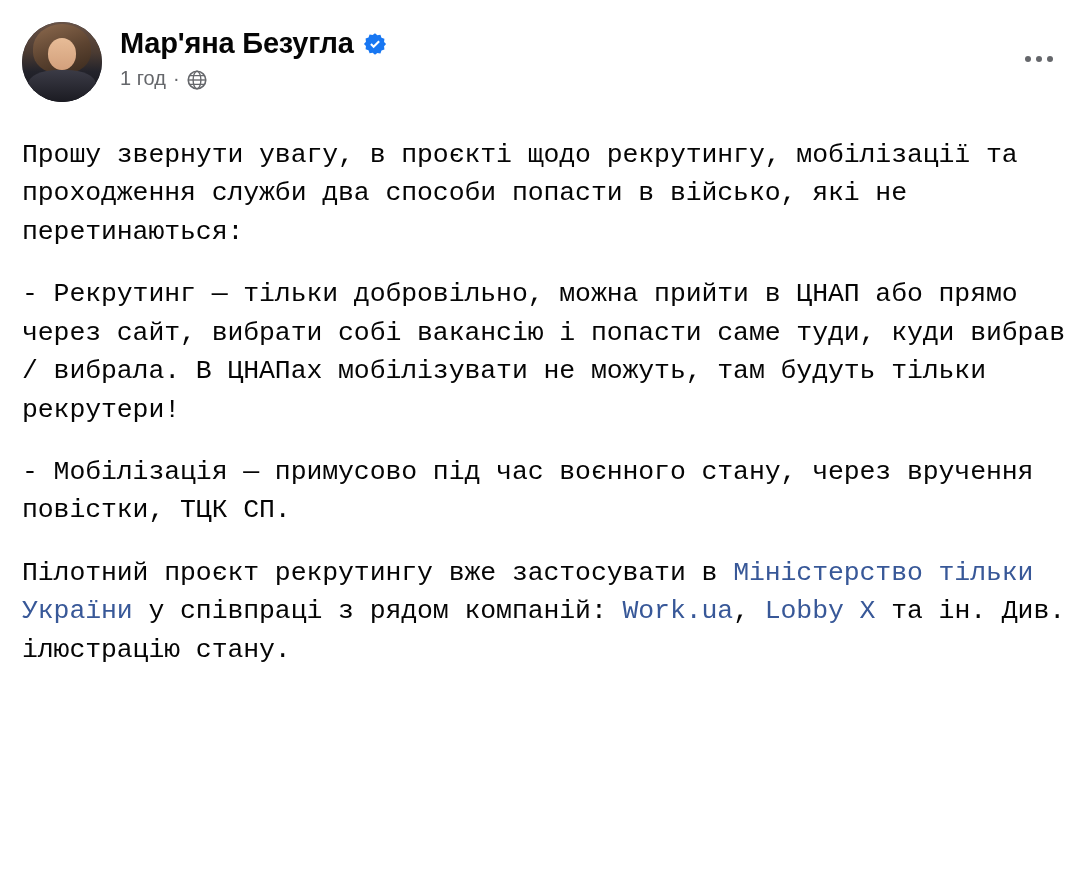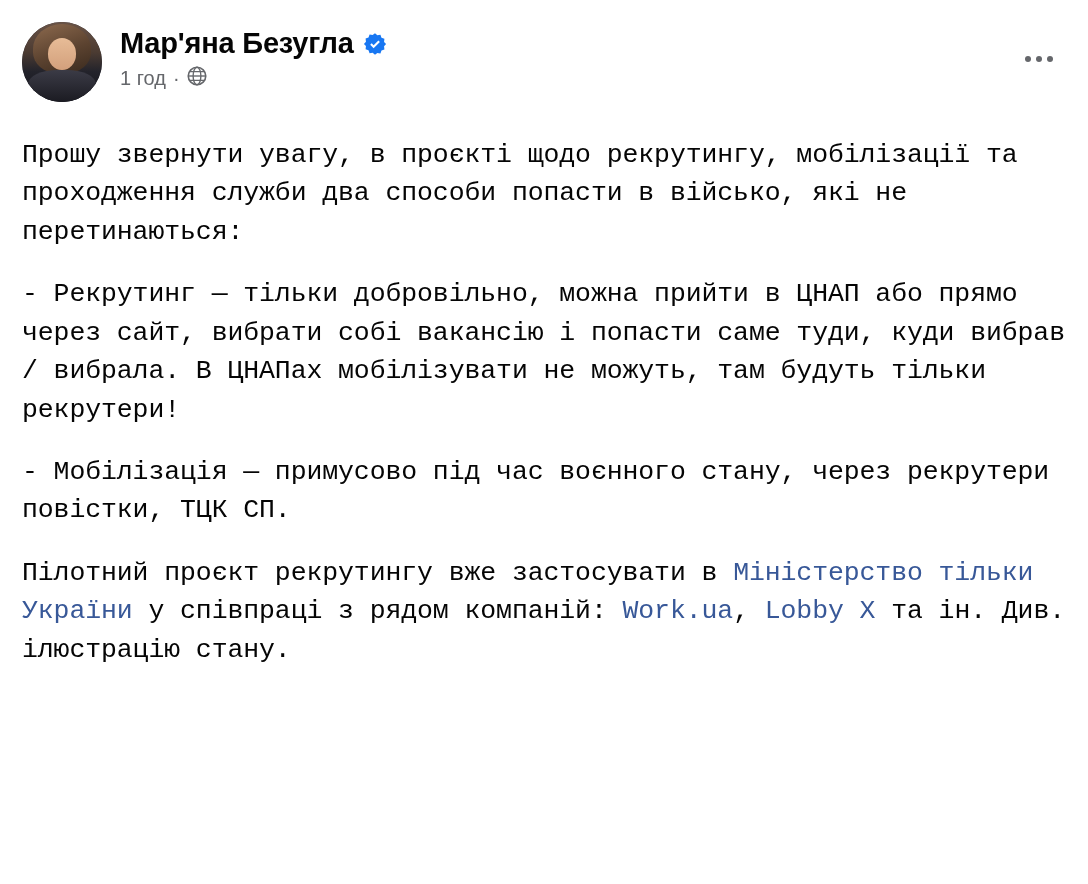--- a/index.html
+++ b/index.html
@@ -89,21 +89,21 @@
     line-height: 1.1;
   }
   .verified-badge {
     width: 24px;
     height: 24px;
     flex: 0 0 24px;
     display: block;
   }
   .meta-row {
     display: flex;
-    align-items: flex-start;
+    align-items: flex-end;
     gap: 7px;
     color: #65676b;
     font-size: 20px;
     line-height: 1.2;
   }
   .meta-dot {
     color: #65676b;
     font-size: 20px;
   }
   .globe-icon {
@@ -189,17 +189,17 @@
     <div class="more-button">
       <span></span>
       <span></span>
       <span></span>
     </div>
   </div>
 
   <div class="post-body">
     <p>Прошу звернути увагу, в проєкті щодо рекрутингу, мобілізації та проходження служби два способи попасти в військо, які не перетинаються:</p>
     <p>- Рекрутинг — тільки добровільно, можна прийти в ЦНАП або прямо через сайт, вибрати собі вакансію і попасти саме туди, куди вибрав / вибрала. В ЦНАПах мобілізувати не можуть, там будуть тільки рекрутери!</p>
-    <p>- Мобілізація — примусово під час воєнного стану, через рекрутери повістки, ТЦК СП.</p>
+    <p>- Мобілізація — примусово під час воєнного стану, через вручення повістки, ТЦК СП.</p>
     <p><span>Пілотний проєкт рекрутингу вже застосувати в </span><a class="link">Міністерство тільки України</a><span> у співпраці з рядом компаній: </span><a class="link">Work.ua</a><span>, </span><a class="link">Lobby X</a><span> та ін. Див. ілюстрацію стану.</span></p>
   </div>
 
 </div>
 
 </body></html>

